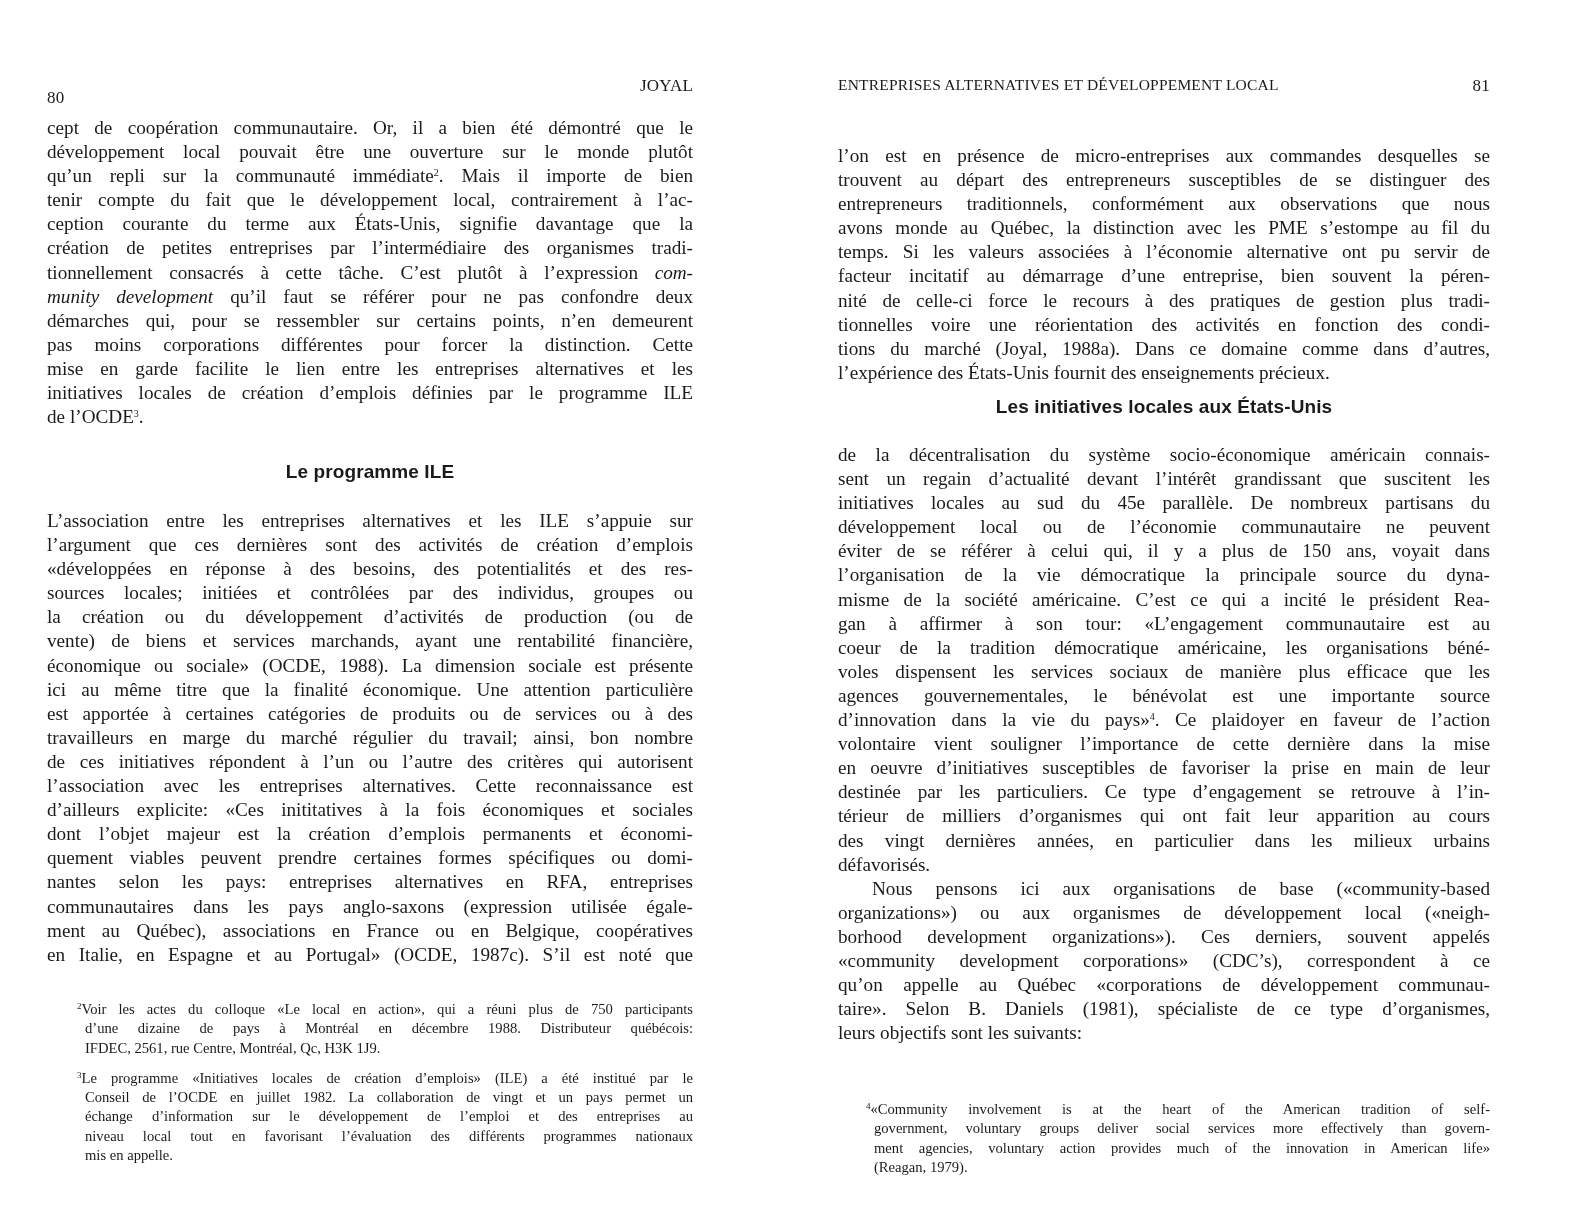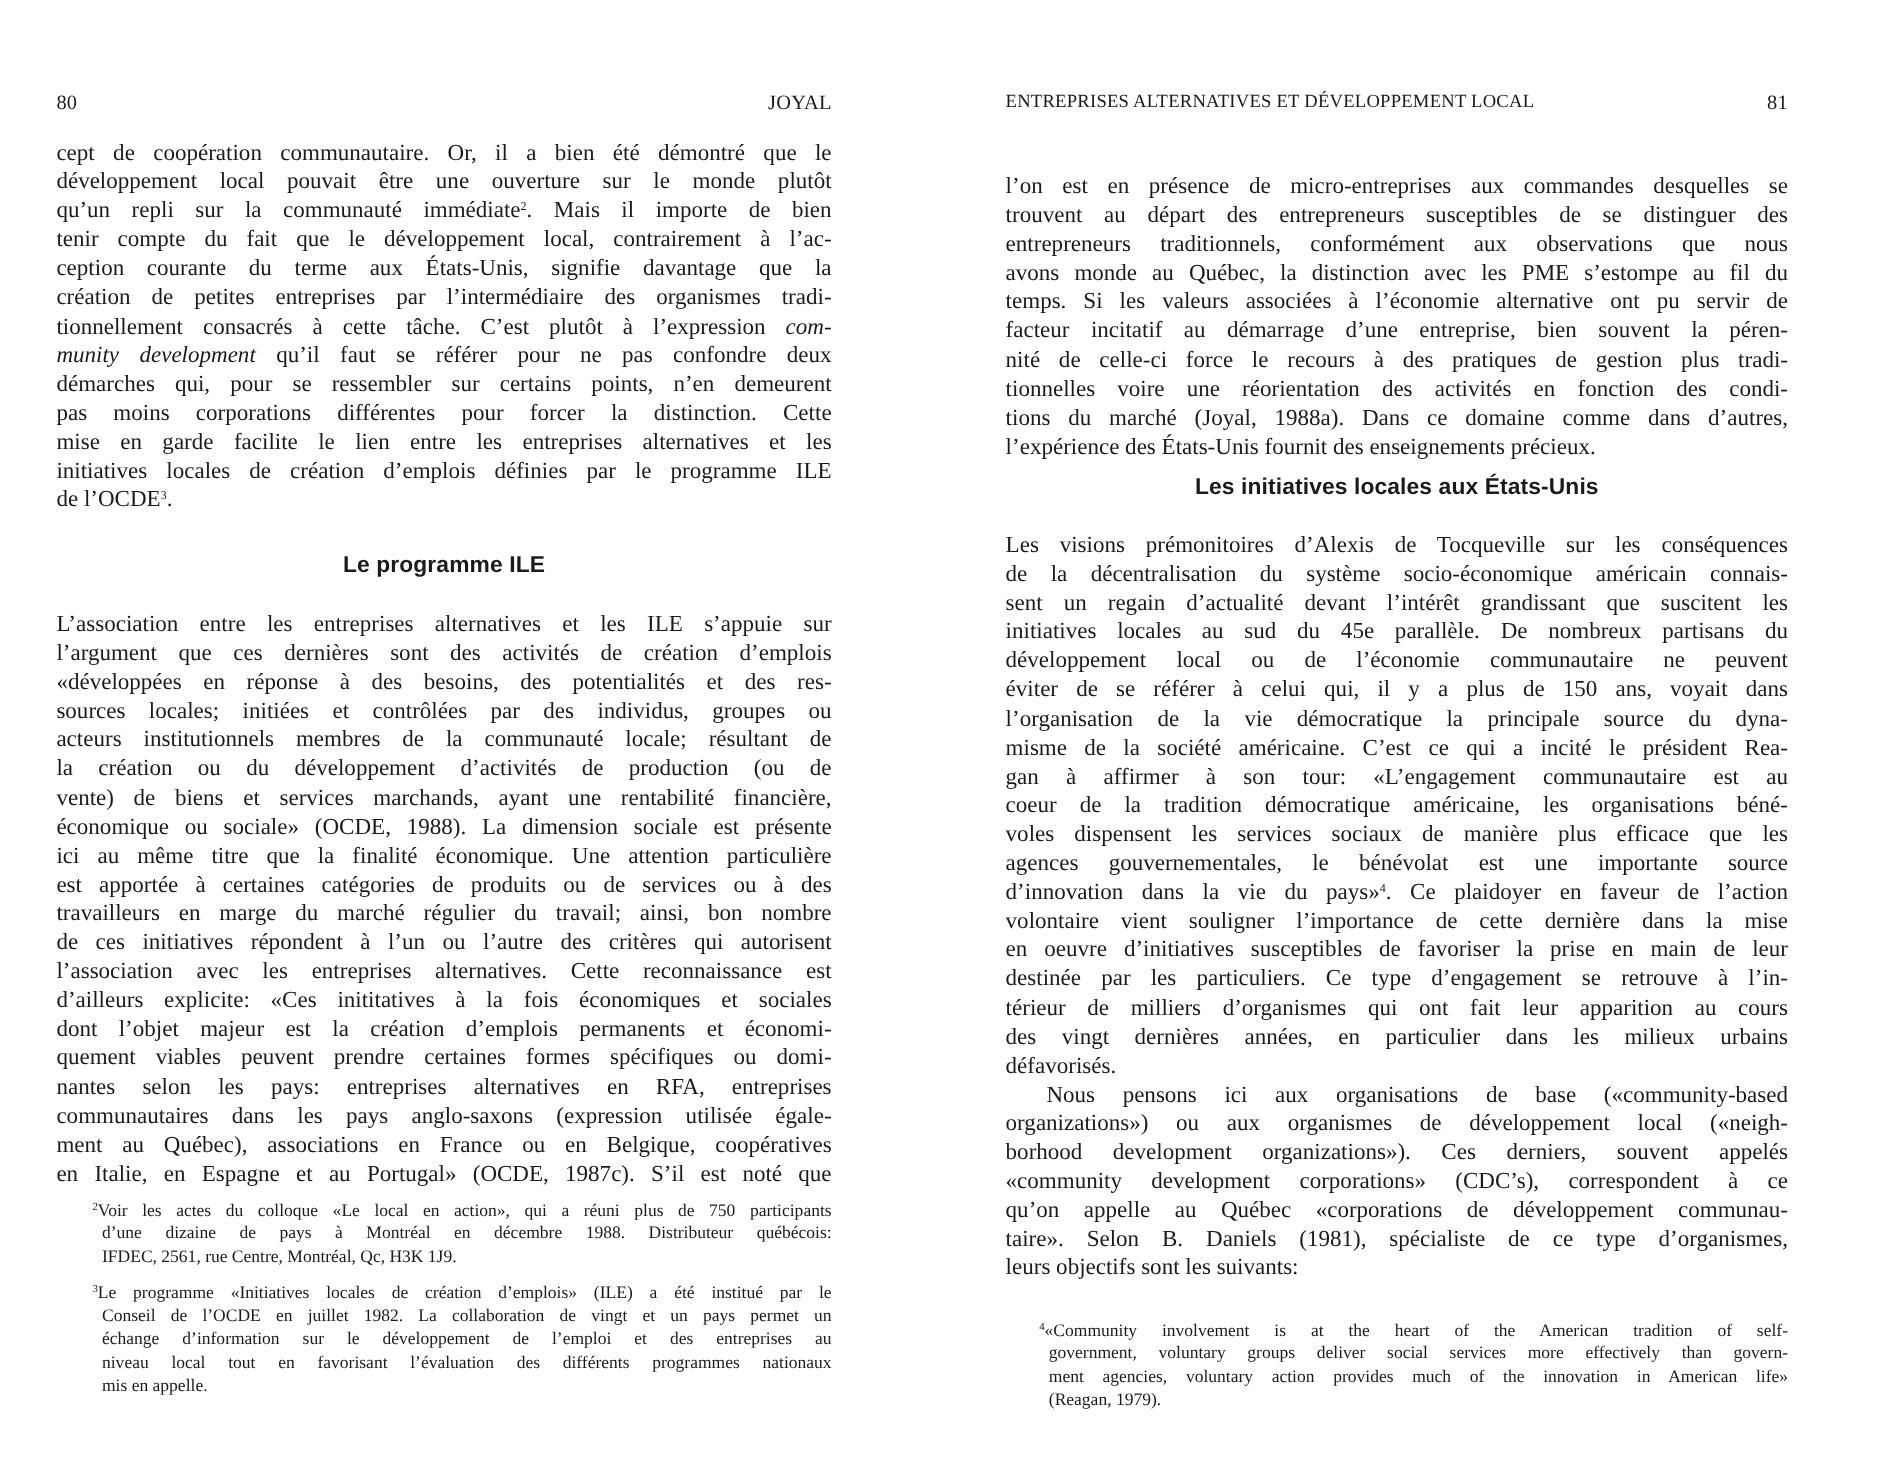--- a/index.html
+++ b/index.html
@@ -22,21 +22,21 @@
     .page-right { left: 838px; width: 652px; }
 
     .running-head {
       position: absolute;
       top: 76px;
       left: 0; right: 0;
       height: 22px;
       font-size: 17px;
       letter-spacing: 0.2px;
     }
-    .running-head .pnum-left  { position: absolute; left: 0; top: 0; }
+    .running-head .pnum-left  { position: absolute; left: 0; top: 12px; }
     .running-head .title-right { position: absolute; right: 0; top: 0; }
     .running-head .title-left { position: absolute; left: 0; top: 0; font-size: 15.5px; }
     .running-head .pnum-right { position: absolute; right: 0; top: 0; }
 
     .body-text {
       position: absolute;
       left: 0; right: 0;
       font-size: 19.2px;
       line-height: 24.1px;
     }
@@ -112,21 +112,20 @@
     <span class="line last"><span>de l’OCDE</span><sup>3</sup><span>.</span></span>
   </div>
 
   <div class="section-heading" style="top:461px;">Le programme ILE</div>
 
   <div class="body-text" style="top:509px;">
     <span class="line">L’association entre les entreprises alternatives et les ILE s’appuie sur</span>
     <span class="line">l’argument que ces dernières sont des activités de création d’emplois</span>
     <span class="line">«développées en réponse à des besoins, des potentialités et des res-</span>
     <span class="line">sources locales; initiées et contrôlées par des individus, groupes ou</span>
-    <span class="line">acteurs institutionnels membres de la communauté locale; résultant de</span>
     <span class="line">la création ou du développement d’activités de production (ou de</span>
     <span class="line">vente) de biens et services marchands, ayant une rentabilité financière,</span>
     <span class="line">économique ou sociale» (OCDE, 1988). La dimension sociale est présente</span>
     <span class="line">ici au même titre que la finalité économique. Une attention particulière</span>
     <span class="line">est apportée à certaines catégories de produits ou de services ou à des</span>
     <span class="line">travailleurs en marge du marché régulier du travail; ainsi, bon nombre</span>
     <span class="line">de ces initiatives répondent à l’un ou l’autre des critères qui autorisent</span>
     <span class="line">l’association avec les entreprises alternatives. Cette reconnaissance est</span>
     <span class="line">d’ailleurs explicite: «Ces inititatives à la fois économiques et sociales</span>
     <span class="line">dont l’objet majeur est la création d’emplois permanents et économi-</span>
@@ -168,21 +167,20 @@
     <span class="line">facteur incitatif au démarrage d’une entreprise, bien souvent la péren-</span>
     <span class="line">nité de celle-ci force le recours à des pratiques de gestion plus tradi-</span>
     <span class="line">tionnelles voire une réorientation des activités en fonction des condi-</span>
     <span class="line">tions du marché (Joyal, 1988a). Dans ce domaine comme dans d’autres,</span>
     <span class="line last">l’expérience des États-Unis fournit des enseignements précieux.</span>
   </div>
 
   <div class="section-heading" style="top:396px;">Les initiatives locales aux États-Unis</div>
 
   <div class="body-text" style="top:443px;">
-    <span class="line">Les visions prémonitoires d’Alexis de Tocqueville sur les conséquences</span>
     <span class="line">de la décentralisation du système socio-économique américain connais-</span>
     <span class="line">sent un regain d’actualité devant l’intérêt grandissant que suscitent les</span>
     <span class="line">initiatives locales au sud du 45e parallèle. De nombreux partisans du</span>
     <span class="line">développement local ou de l’économie communautaire ne peuvent</span>
     <span class="line">éviter de se référer à celui qui, il y a plus de 150 ans, voyait dans</span>
     <span class="line">l’organisation de la vie démocratique la principale source du dyna-</span>
     <span class="line">misme de la société américaine. C’est ce qui a incité le président Rea-</span>
     <span class="line">gan à affirmer à son tour: «L’engagement communautaire est au</span>
     <span class="line">coeur de la tradition démocratique américaine, les organisations béné-</span>
     <span class="line">voles dispensent les services sociaux de manière plus efficace que les</span>

